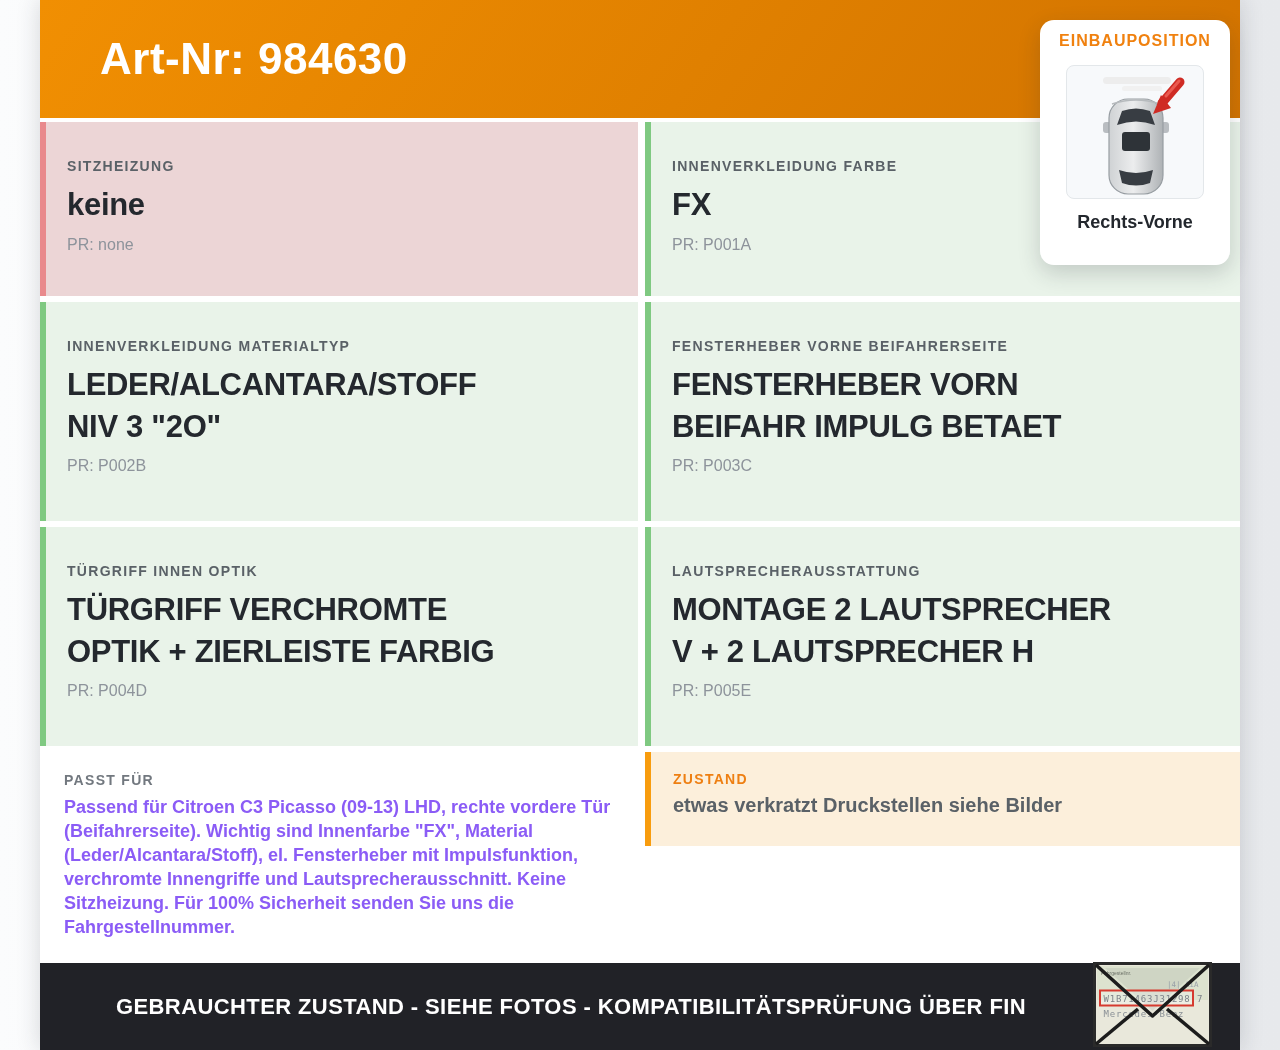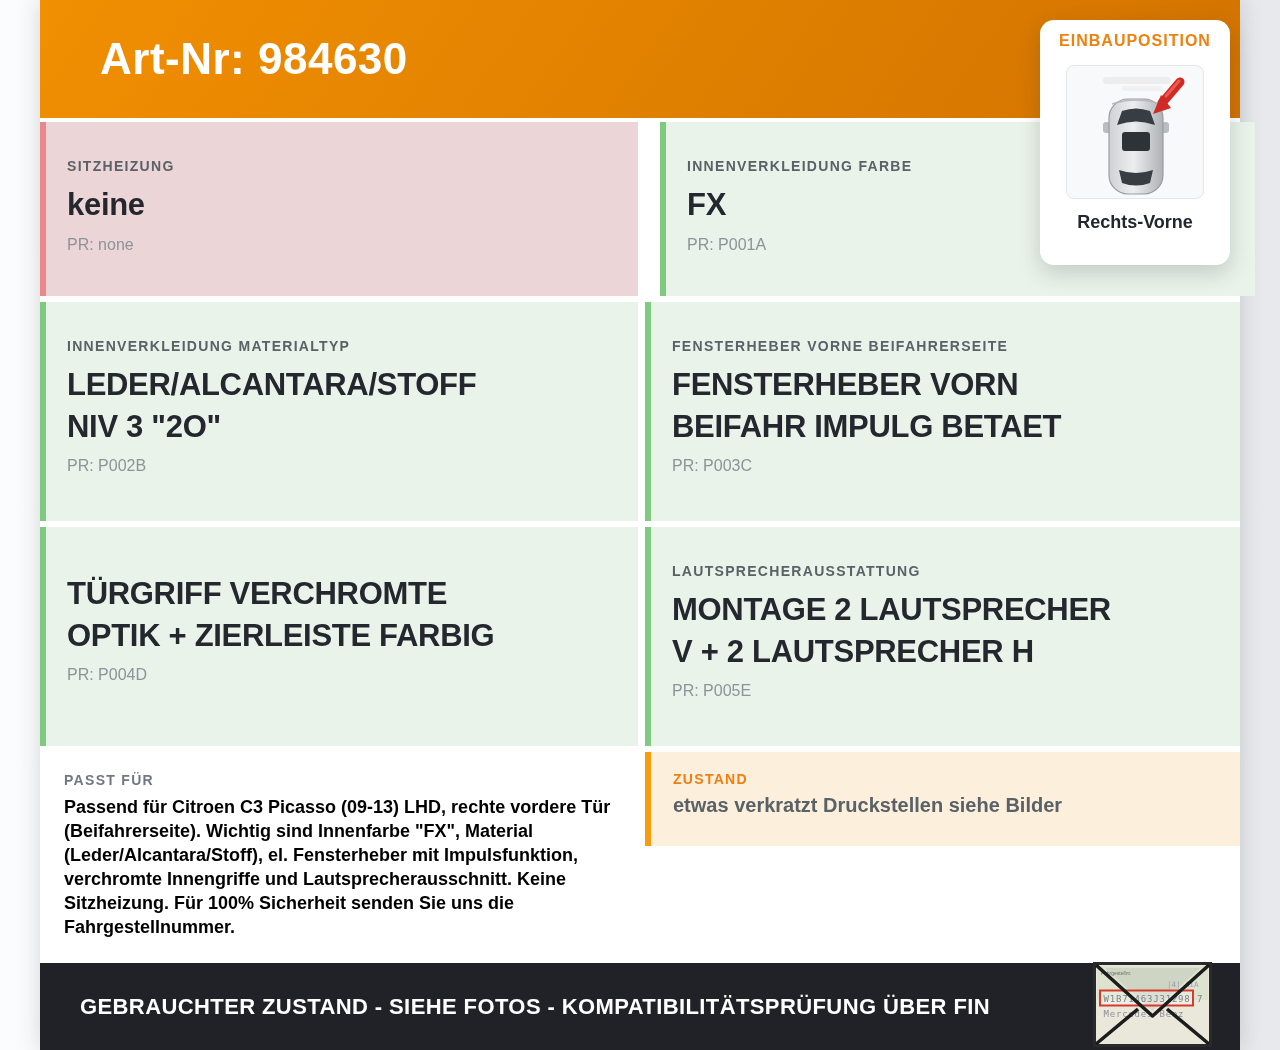--- a/index.html
+++ b/index.html
@@ -24,30 +24,30 @@
   
   .card { position:absolute; }
   .attr { border-left:6px solid; padding:36px 16px 0 21px; }
   .attr .label { font-size:14px; font-weight:bold; color:#5a6167; letter-spacing:1.3px; }
   .attr .value { margin-top:10px; font-size:31px; font-weight:bold; color:#24282e; line-height:1.34; letter-spacing:-.3px; }
   .attr .value span { display:block; }
   .attr .pr { margin-top:10px; font-size:16px; color:#8d939b; }
   .neg { background:#ecd5d6; border-color:#e9898c; }
   .pos { background:#e9f3e9; border-color:#7fc981; }
   .c1 { left:0px;   top:122px; width:598px; height:174px; }
-  .c2 { left:620px; top:122px; width:595px; height:174px; }
+  .c2 { left:605px; top:122px; width:595px; height:174px; }
   .c3 { left:0px;   top:302px; width:598px; height:219px; }
   .c4 { left:605px; top:302px; width:595px; height:219px; }
   .c5 { left:0px;   top:527px; width:598px; height:219px; }
   .c6 { left:605px; top:527px; width:595px; height:219px; }
 
   
   .passt { left:0; top:752px; width:598px; height:211px; background:#ffffff; padding:20px 14px 0 24px; }
   .passt .label { font-size:14px; font-weight:bold; color:#72787f; letter-spacing:1.3px; }
-  .passt .text { margin-top:8px; max-width:567px; font-size:18px; font-weight:bold; color:#000000; line-height:1.33; }
+  .passt .text { margin-top:8px; max-width:567px; font-size:18px; font-weight:bold; color:#8b5cf6; line-height:1.33; }
 
   
   .zustand { left:605px; top:752px; width:595px; height:94px; background:#fcefdb; border-left:6px solid #f89c0e; padding:19px 0 0 22px; }
   .zustand .label { font-size:14px; font-weight:bold; color:#ee7f12; letter-spacing:1.3px; }
   .zustand .text { margin-top:7px; font-size:20px; font-weight:bold; color:#5a6167; }
 
   
   .einbau {
     position:absolute; left:1000px; top:20px; width:190px; height:245px;
     background:#ffffff; border-radius:14px; box-shadow:0 8px 22px rgba(40,45,55,.20);
@@ -58,21 +58,21 @@
     margin:15px auto 0; width:138px; height:134px;
     background:#f7f9fb; border:1px solid #e3e7ea; border-radius:8px; overflow:hidden;
   }
   .einbau .pos-label { margin-top:13px; font-size:18px; font-weight:bold; color:#23272d; }
 
   
   .footer {
     position:absolute; left:0; top:963px; width:1200px; height:87px;
     background:#212227; display:flex; align-items:center;
   }
-  .footer .text { margin-left:40px; color:#ffffff; font-size:22px; font-weight:bold; letter-spacing:.4px; }
+  .footer .text { margin-left:76px; color:#ffffff; font-size:22px; font-weight:bold; letter-spacing:.4px; }
   .doc { position:absolute; left:1053px; top:962px; width:119px; height:85px; z-index:6; }
 </style>
 </head>
 <body>
 
 <div class="content">
 
   <div class="header">
     <h1>Art-Nr: 984630</h1>
   </div>
@@ -105,20 +105,21 @@
   <div class="card attr pos c4">
     <div class="label">FENSTERHEBER VORNE BEIFAHRERSEITE</div>
     <div class="value">
         <span>FENSTERHEBER VORN</span>
         <span>BEIFAHR IMPULG BETAET</span>
       </div>
     <div class="pr">PR: P003C</div>
   </div>
 
   <div class="card attr pos c5">
+    <div class="label">TÜRGRIFF INNEN OPTIK</div>
     <div class="value">
         <span>TÜRGRIFF VERCHROMTE</span>
         <span>OPTIK + ZIERLEISTE FARBIG</span>
       </div>
     <div class="pr">PR: P004D</div>
   </div>
 
   <div class="card attr pos c6">
     <div class="label">LAUTSPRECHERAUSSTATTUNG</div>
     <div class="value">

